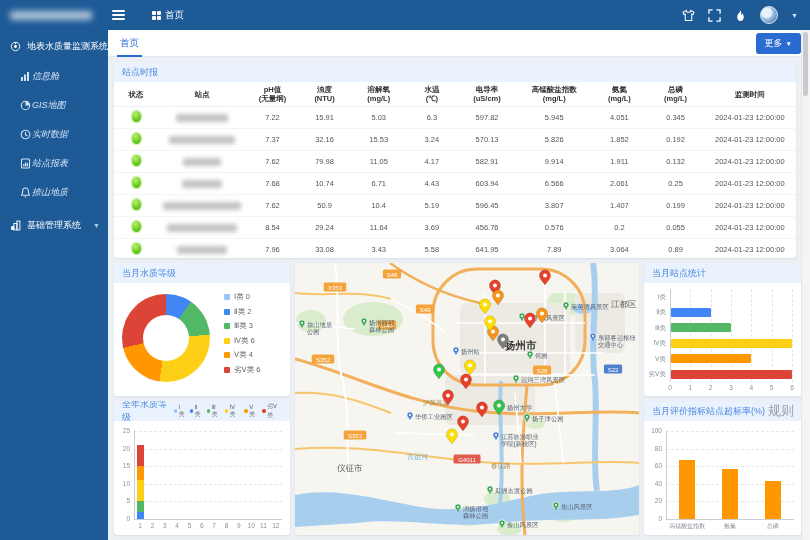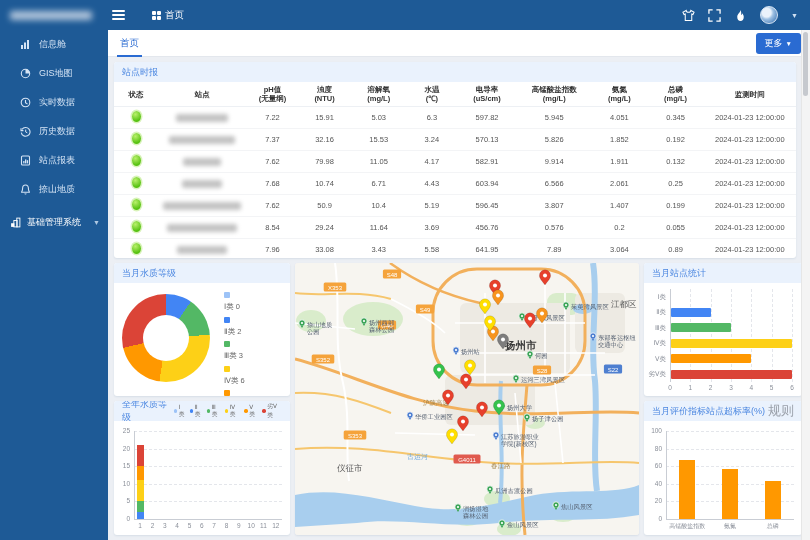--- a/index.html
+++ b/index.html
@@ -17,21 +17,21 @@
   .searchbox input{flex:1;background:transparent;border:none;outline:none;color:#fff;font-size:8.5px;font-family:"Liberation Sans",sans-serif;}
   .searchbox input::placeholder{color:#AFC8E2;}
   .top-right{margin-left:auto;display:flex;align-items:center;gap:13px;padding-right:12px;color:#fff;}
   .tb-ic{width:13px;height:13px;display:block;}
   .avatar{width:16px;height:16px;border-radius:50%;background:radial-gradient(circle at 35% 35%,#EAF2FB 0 30%,#9FC1E3 45%,#5E8FC4 75%,#3C6FA8);border:1px solid #D7E5F4;}
   .chev{font-size:7px;color:#CFE0F2;}
   
   .side{position:absolute;top:30px;left:0;width:108px;height:510px;background:#1E5A96;color:#DCE9F7;font-size:9px;}
   .side-group-hd{display:flex;align-items:center;gap:6px;padding:10px 8px 9px 10px;color:#FFFFFF;cursor:pointer;}
   .side-group-hd .lbl{flex:1;white-space:nowrap;letter-spacing:0;}
-  .side-item{display:flex;align-items:center;gap:8px;padding:8px 8px 8px 20px;cursor:pointer;color:#D5E4F5;}
+  .side-item{display:flex;align-items:center;gap:1px;padding:8px 8px 8px 20px;cursor:pointer;color:#D5E4F5;font-style:italic;}
   .side-item .lbl{flex:1;}
   .side svg{flex:0 0 auto;}
   .side .arrow{font-size:7px;color:#AFC8E2;margin-left:auto;}
   
   .main{position:absolute;left:108px;top:30px;width:702px;height:510px;background:#ECEFF4;}
   .tabstrip{height:27px;background:#fff;border-bottom:1px solid #E3E7ED;display:flex;align-items:center;padding:0 9px;box-sizing:border-box;}
   .tab{color:#2A6BD2;font-size:9.5px;height:25px;line-height:25px;border-bottom:2px solid #2A6BD2;padding:0 3px;cursor:pointer;}
   .more-btn{margin-left:auto;background:#2A6BD2;color:#fff;font-size:9px;padding:4px 9px;border-radius:3px;cursor:pointer;display:flex;align-items:center;gap:3px;}
   .more-btn .chev2{font-size:6.5px;}
   .content{position:absolute;top:27px;left:0;width:702px;height:350px;padding:5px 14px 5px 6px;box-sizing:border-box;}
@@ -46,21 +46,21 @@
   table.station td{font-size:7.5px;color:#555;text-align:center;height:21px;border-bottom:1px solid #F3F4F6;padding:0;}
   .status-dot{display:inline-block;width:9px;height:11px;border-radius:50%;background:radial-gradient(circle at 38% 30%,#B9F06B,#57C211 70%);box-shadow:0 0 0 1.5px #D9F3BA;}
   .blur-name{display:inline-block;height:8px;border-radius:2px;background:#C3C3C3;filter:blur(2.2px);vertical-align:middle;}
   
   .grid{display:grid;grid-template-columns:176px 344px 158px;grid-template-rows:133px 134px;gap:5px;}
   .map-panel{grid-column:2;grid-row:1/3;background:#F7F5F0;}
   
   .donut-wrap{position:absolute;left:8px;top:11px;width:88px;height:88px;border-radius:50%;}
   .donut-hole{position:absolute;left:50%;top:50%;width:46px;height:46px;margin:-23px 0 0 -23px;border-radius:50%;background:#fff;}
   .legend-col{position:absolute;left:110px;top:9px;display:flex;flex-direction:column;gap:4.5px;}
-  .legend-item{display:flex;gap:4px;font-size:7.5px;color:#666;flex-direction:column;}
+  .legend-item{display:flex;align-items:center;gap:4px;font-size:7.5px;color:#666;}
   .legend-item .sw{width:6px;height:6px;border-radius:1px;flex:0 0 auto;}
   .mini-legend{display:flex;align-items:center;gap:4px;font-size:5.8px;color:#666;}
   .mini-legend .it{display:flex;align-items:center;gap:1.5px;}
   .mini-legend .dot{width:3.5px;height:3.5px;border-radius:50%;}
   
   .axis-line{position:absolute;background:#C9CDD4;}
   .gridline{position:absolute;border-top:1px dashed #E4E6EB;}
   .vgridline{position:absolute;border-left:1px dashed #E4E6EB;}
   .tick{position:absolute;font-size:6.5px;color:#8A8F99;}
   .bar{position:absolute;}
@@ -102,20 +102,29 @@
         </svg>
       <svg class="tb-ic" viewBox="0 0 14 14">
           <path d="M7 1 C7 4 3.5 5 3.5 8.5 C3.5 11 5 13 7 13 C9 13 10.5 11 10.5 8.5 C10.5 6.8 9.6 5.6 9 4.5 C8.7 6 8 6.5 7.6 6.2 C8.2 4.2 7.6 2.2 7 1 Z" fill="#fff"></path>
         </svg>
       <span class="avatar"></span>
       <span class="chev">▼</span>
     </div>
   </div>
 
   <div class="side">
+    <div class="side-group-hd">
+      <svg width="11" height="11" viewBox="0 0 12 12">
+          <circle cx="6" cy="6" r="4.6" fill="none" stroke="#fff" stroke-width="1"></circle>
+          <circle cx="6" cy="6" r="1.6" fill="#fff"></circle>
+          <line x1="6" y1="1.4" x2="6" y2="3.4" stroke="#fff" stroke-width="1"></line>
+        </svg>
+      <span class="lbl">地表水质量监测系统</span>
+      <span class="arrow">▲</span>
+    </div>
     <div id="side-items">
         <div class="side-item">
           <svg width="11" height="11" viewBox="0 0 11 11">
             <rect x="1" y="6" width="2" height="4" fill="currentColor"></rect>
             <rect x="4" y="3.5" width="2" height="6.5" fill="currentColor"></rect>
             <rect x="7" y="1" width="2" height="9" fill="currentColor"></rect>
           </svg>
           <span class="lbl">信息舱</span>
         </div>
         <div class="side-item">
@@ -124,28 +133,20 @@
             <path d="M5.5 1.3 A4.2 4.2 0 0 1 9.7 5.5 L5.5 5.5 Z" fill="currentColor"></path>
           </svg>
           <span class="lbl">GIS地图</span>
         </div>
         <div class="side-item">
           <svg width="11" height="11" viewBox="0 0 11 11">
             <circle cx="5.5" cy="5.5" r="4.3" fill="none" stroke="currentColor" stroke-width="1.1"></circle>
             <path d="M5.5 3 V5.8 L7.5 7" stroke="currentColor" stroke-width="1.1" fill="none"></path>
           </svg>
           <span class="lbl">实时数据</span>
-        </div>
-        <div class="side-item">
-          <svg width="11" height="11" viewBox="0 0 11 11">
-            <path d="M2 3.4 A4.4 4.4 0 1 1 1.3 6.6" fill="none" stroke="currentColor" stroke-width="1.1"></path>
-            <path d="M1 2.2 V4.6 H3.4" fill="none" stroke="currentColor" stroke-width="1.1"></path>
-            <path d="M5.7 3.6 V6 L7.3 6.8" stroke="currentColor" stroke-width="1" fill="none"></path>
-          </svg>
-          <span class="lbl">历史数据</span>
         </div>
         <div class="side-item">
           <svg width="11" height="11" viewBox="0 0 11 11">
             <rect x="1.5" y="1" width="8" height="9" rx="1" fill="none" stroke="currentColor" stroke-width="1.1"></rect>
             <rect x="3.2" y="6" width="1.3" height="2.4" fill="currentColor"></rect>
             <rect x="5" y="4.4" width="1.3" height="4" fill="currentColor"></rect>
             <rect x="6.8" y="5.2" width="1.3" height="3.2" fill="currentColor"></rect>
           </svg>
           <span class="lbl">站点报表</span>
         </div>

